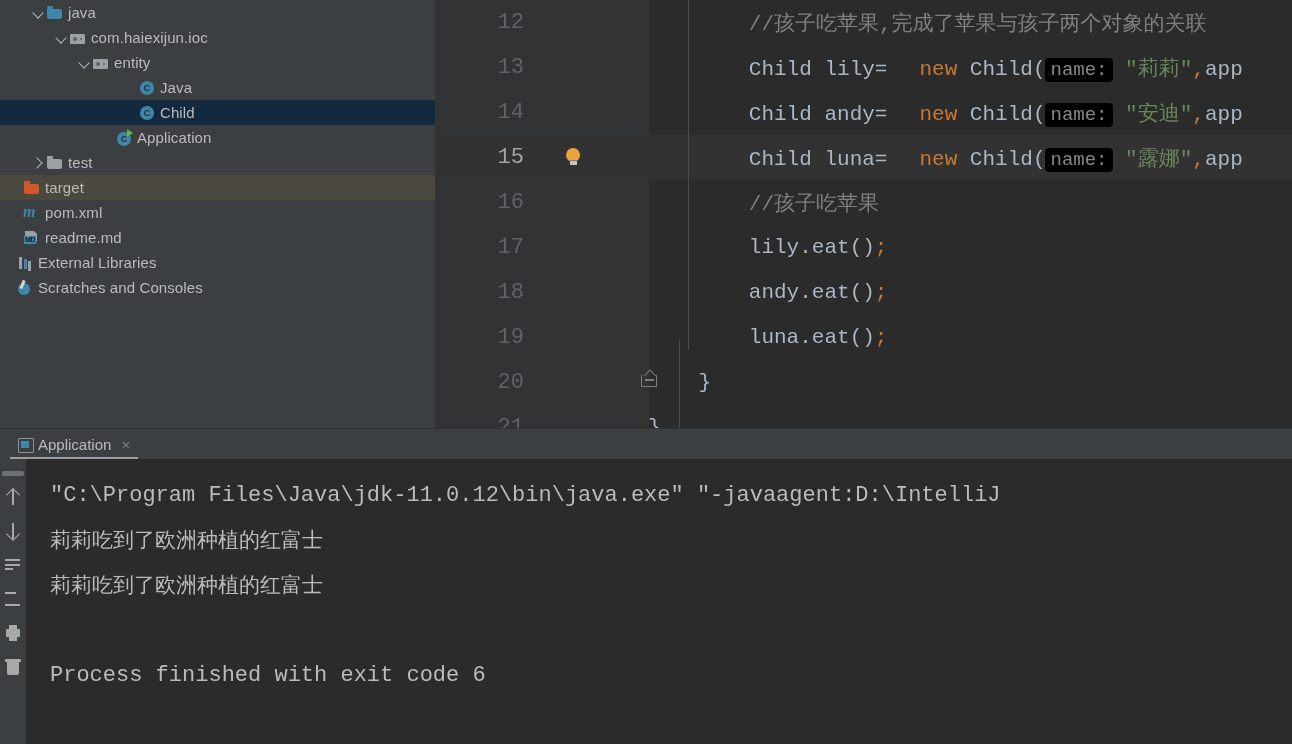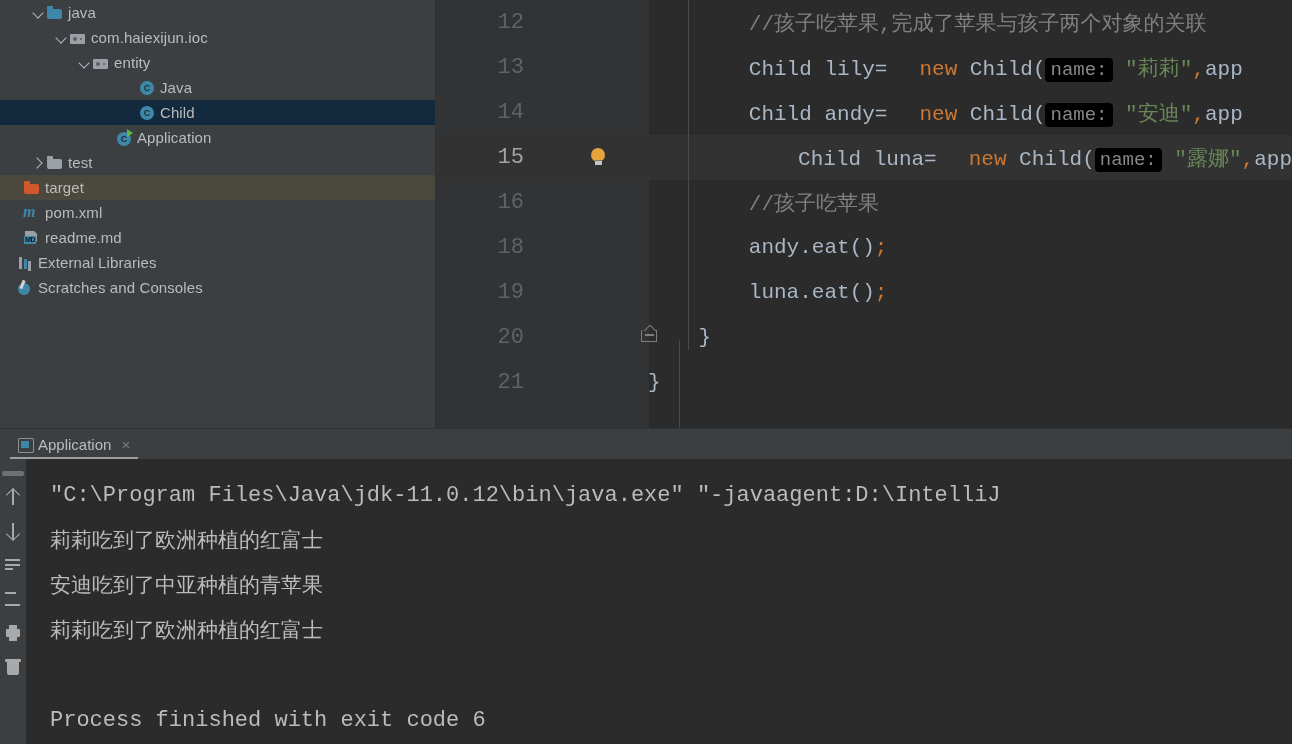--- a/index.html
+++ b/index.html
@@ -147,21 +147,21 @@
 
   
   .editor {
     position:absolute; left:435px; top:0; width:857px; height:428px;
     background:#2B2B2B; overflow:hidden;
   }
   .code-line {
     position:relative; height:45px; display:flex; align-items:center;
     white-space:pre; font-family:"Liberation Mono", monospace; font-size:21px;
   }
-  .code-line.current { background:#323232;justify-content:space-between; }
+  .code-line.current { background:#323232; }
   .lineno {
     flex:0 0 105px; text-align:right; padding-right:16px;
     color:#606366; font-family:"Liberation Mono", monospace; font-size:22px;
   }
   .code-line.current .lineno { color:#A4A3A3; }
   .gutter-icons { flex:0 0 108px; position:relative; height:45px; }
   .bulb {
     position:absolute; left:26px; top:13px; width:15px; height:15px;
   }
   .bulb::before{
@@ -388,20 +388,21 @@
     <div class="editor">
       <div class="gutter-bg"></div>
       <div class="gutter-sep1"></div>
       <div class="gutter-sep2"></div>
       <div id="code-lines">
           <div class="code-line"><span class="lineno">12</span><span class="gutter-icons"></span><span class="code-text"><span class="t-comment">        //孩子吃苹果,完成了苹果与孩子两个对象的关联</span></span></div>
           <div class="code-line"><span class="lineno">13</span><span class="gutter-icons"></span><span class="code-text"><span class="t-plain">        Child lily=</span><span class="t-kw">new</span><span class="t-plain"> Child(</span><span class="hint">name:</span><span class="t-str"> "莉莉"</span><span class="t-punct">,</span><span class="t-plain">app</span></span></div>
           <div class="code-line"><span class="lineno">14</span><span class="gutter-icons"></span><span class="code-text"><span class="t-plain">        Child andy=</span><span class="t-kw">new</span><span class="t-plain"> Child(</span><span class="hint">name:</span><span class="t-str"> "安迪"</span><span class="t-punct">,</span><span class="t-plain">app</span></span></div>
           <div class="code-line current"><span class="lineno">15</span><span class="gutter-icons"><span class="bulb"></span></span><span class="code-text"><span class="t-plain">        Child luna=</span><span class="t-kw">new</span><span class="t-plain"> Child(</span><span class="hint">name:</span><span class="t-str"> "露娜"</span><span class="t-punct">,</span><span class="t-plain">app</span></span></div>
           <div class="code-line"><span class="lineno">16</span><span class="gutter-icons"></span><span class="code-text"><span class="t-comment">        //孩子吃苹果</span></span></div>
+          <div class="code-line"><span class="lineno">17</span><span class="gutter-icons"></span><span class="code-text"><span class="t-plain">        lily.eat()</span><span class="t-punct">;</span></span></div>
           <div class="code-line"><span class="lineno">18</span><span class="gutter-icons"></span><span class="code-text"><span class="t-plain">        andy.eat()</span><span class="t-punct">;</span></span></div>
           <div class="code-line"><span class="lineno">19</span><span class="gutter-icons"></span><span class="code-text"><span class="t-plain">        luna.eat()</span><span class="t-punct">;</span></span></div>
           <div class="code-line"><span class="lineno">20</span><span class="gutter-icons"><span class="fold-roof"></span><span style="position: absolute; left: 101px; top: 15px; width: 16px; height: 12px; border-right: 1.3px solid rgb(125, 125, 125); border-bottom: 1.3px solid rgb(125, 125, 125); border-left: 1.3px solid rgb(125, 125, 125); border-image: initial; border-top: none;"></span><span class="fold-minus"></span></span><span class="code-text"><span class="t-brace">    }</span></span></div>
           <div class="code-line"><span class="lineno">21</span><span class="gutter-icons"></span><span class="code-text"><span class="t-brace">}</span></span></div>
         </div>
 
       <div class="guide-v" style="left:244px; top:340px; height:88px; background:#4B4B4B;"></div>
       <div class="guide-v" style="left:253px; top:0px; height:350px; background:#4B4B4B;"></div>
     </div>
   </div>
@@ -423,20 +424,19 @@
       <div class="tb-btn wrap-ico"></div>
       <div class="tb-btn scroll-end"></div>
       <div class="tb-btn print-ico"></div>
       <div class="tb-btn trash-ico"></div>
     </div>
 
     <div class="console">
       <div id="console-lines">
           <div class="console-line">"C:\Program Files\Java\jdk-11.0.12\bin\java.exe" "-javaagent:D:\IntelliJ</div>
           <div class="console-line cjk">莉莉吃到了欧洲种植的红富士</div>
-          <div class="console-line cjk">安迪吃到了中亚种植的青苹果</div>
           <div class="console-line cjk">莉莉吃到了欧洲种植的红富士</div>
           <div class="console-line blank"></div>
           <div class="console-line">Process finished with exit code 6</div>
         </div>
     </div>
   </div>
 </div>
 
 </body></html>

